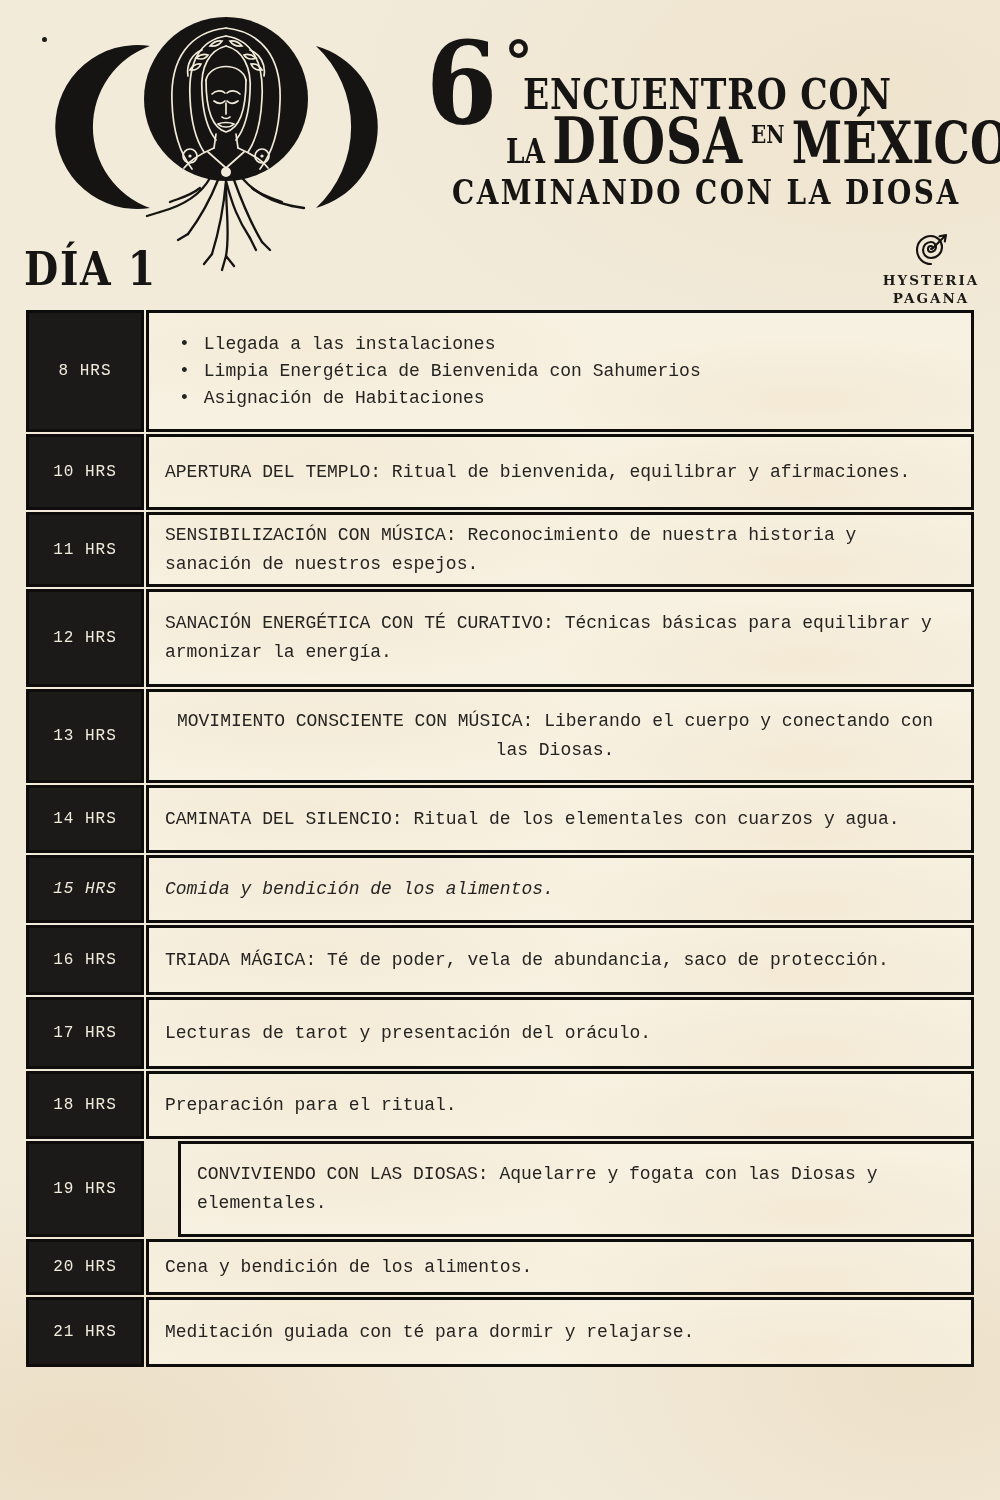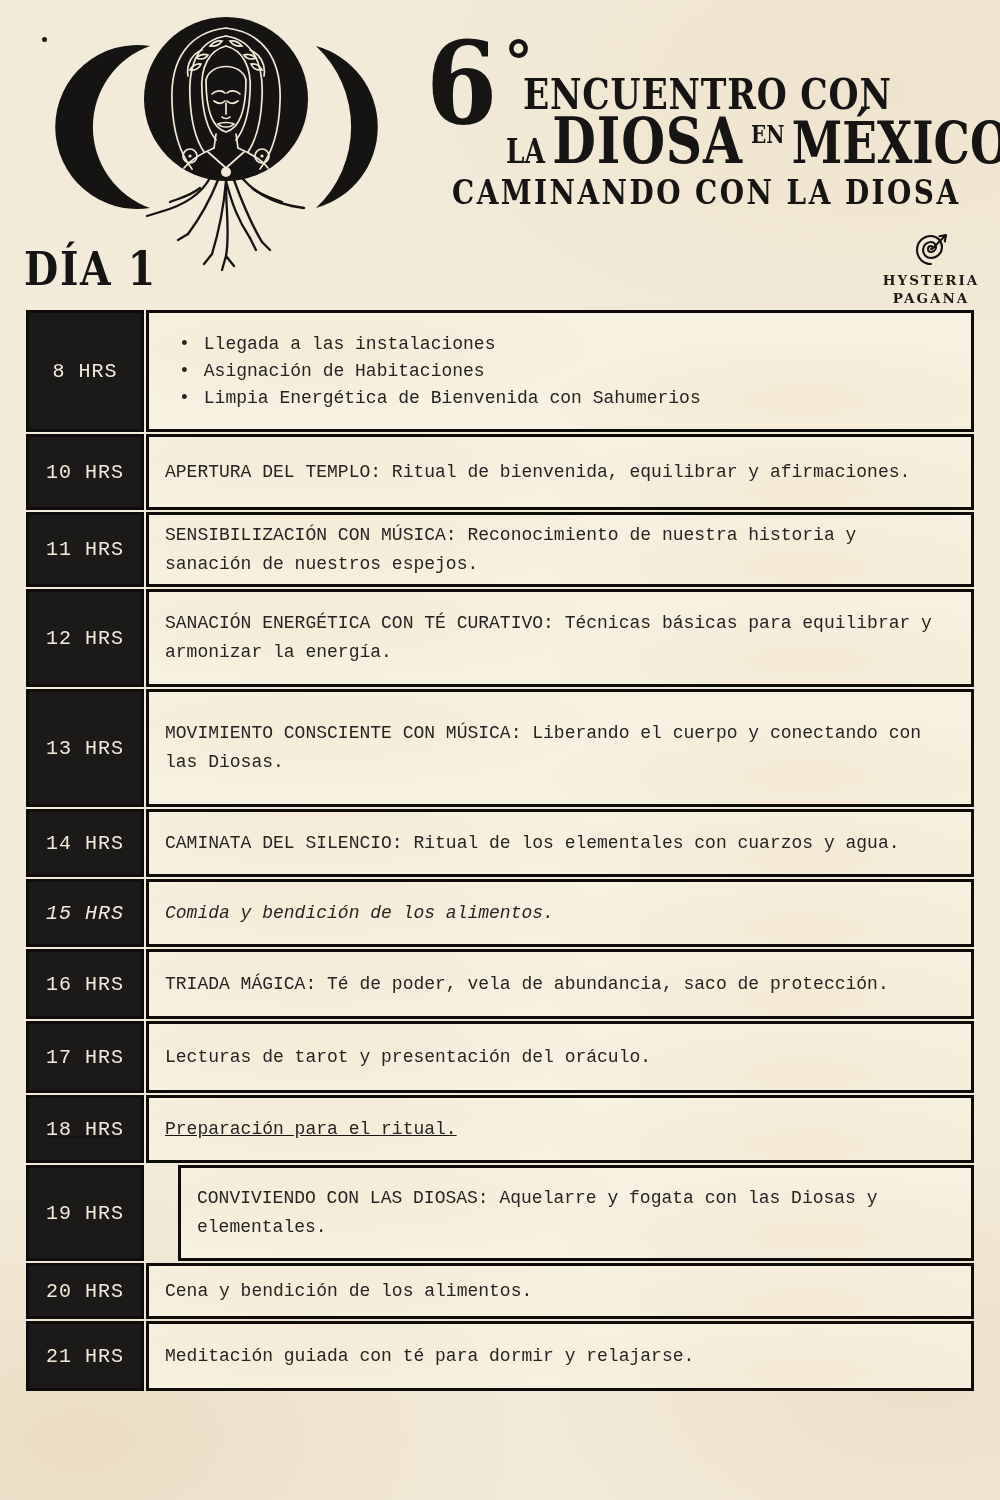--- a/index.html
+++ b/index.html
@@ -61,21 +61,21 @@
   
   .table{
     position:absolute;left:26px;top:310px;width:948px;
     display:flex;flex-direction:column;gap:2px;
   }
   .row{display:flex;gap:2px;}
   .cell{box-sizing:border-box;border:3px solid #0e0d0c;}
   .time{
     width:118px;flex:0 0 118px;background:#1b1a19;color:#f1ebdc;
     display:flex;align-items:center;justify-content:center;
-    font-size:20px;letter-spacing:1px;white-space:nowrap;
+    font-size:16px;letter-spacing:1px;white-space:nowrap;
   }
   .act{
     flex:1;display:flex;align-items:center;
     padding:6px 26px 6px 16px;
     background:
       radial-gradient(420px 90px at 20% 30%, rgba(208,156,92,.07), transparent 70%),
       radial-gradient(380px 90px at 80% 75%, rgba(208,156,92,.09), transparent 70%),
       #f7f1e1;
     color:#262422;font-size:18px;line-height:1.6;
   }
@@ -170,22 +170,22 @@
 
 <div class="speck" style="left:42px;top:37px;width:5px;height:5px;"></div>
 <div class="speck" style="left:156px;top:479px;width:4px;height:3px;border-radius:2px;"></div>
 
 <div class="table" id="schedule-table">
     <div class="row" style="height: 122px;">
       <div class="cell time">8 HRS</div>
       <div class="cell act">
         <ul>
           <li>Llegada a las instalaciones</li>
+          <li>Limpia Energética de Bienvenida con Sahumerios</li>
           <li>Asignación de Habitaciones</li>
-          <li>Limpia Energética de Bienvenida con Sahumerios</li>
         </ul>
       </div>
     </div>
     <div class="row" style="height: 76px;">
       <div class="cell time">10 HRS</div>
       <div class="cell act">
         <p>APERTURA DEL TEMPLO: Ritual de bienvenida, equilibrar y afirmaciones.</p>
       </div>
     </div>
     <div class="row" style="height: 75px;">
@@ -193,21 +193,21 @@
       <div class="cell act">
         <p>SENSIBILIZACIÓN CON MÚSICA: Reconocimiento de nuestra historia y sanación de nuestros espejos.</p>
       </div>
     </div>
     <div class="row" style="height: 98px; border-radius: 23px;">
       <div class="cell time">12 HRS</div>
       <div class="cell act">
         <p>SANACIÓN ENERGÉTICA CON TÉ CURATIVO: Técnicas básicas para equilibrar y armonizar la energía.</p>
       </div>
     </div>
-    <div class="row" style="height: 118px;">
+    <div class="row" style="height: 94px; text-align: center;">
       <div class="cell time">13 HRS</div>
       <div class="cell act">
         <p>MOVIMIENTO CONSCIENTE CON MÚSICA: Liberando el cuerpo y conectando con las Diosas.</p>
       </div>
     </div>
     <div class="row" style="height: 68px;">
       <div class="cell time">14 HRS</div>
       <div class="cell act">
         <p>CAMINATA DEL SILENCIO: Ritual de los elementales con cuarzos y agua.</p>
       </div>
@@ -223,21 +223,21 @@
       <div class="cell act">
         <p>TRIADA MÁGICA: Té de poder, vela de abundancia, saco de protección.</p>
       </div>
     </div>
     <div class="row" style="height: 72px;">
       <div class="cell time">17 HRS</div>
       <div class="cell act">
         <p>Lecturas de tarot y presentación del oráculo.</p>
       </div>
     </div>
-    <div class="row" style="height: 68px; text-decoration: underline;">
+    <div class="row" style="height: 68px;">
       <div class="cell time">18 HRS</div>
       <div class="cell act">
         <p>Preparación para el ritual.</p>
       </div>
     </div>
     <div class="row" style="height: 96px; gap: 34px;">
       <div class="cell time">19 HRS</div>
       <div class="cell act">
         <p>CONVIVIENDO CON LAS DIOSAS: Aquelarre y fogata con las Diosas y elementales.</p>
       </div>

